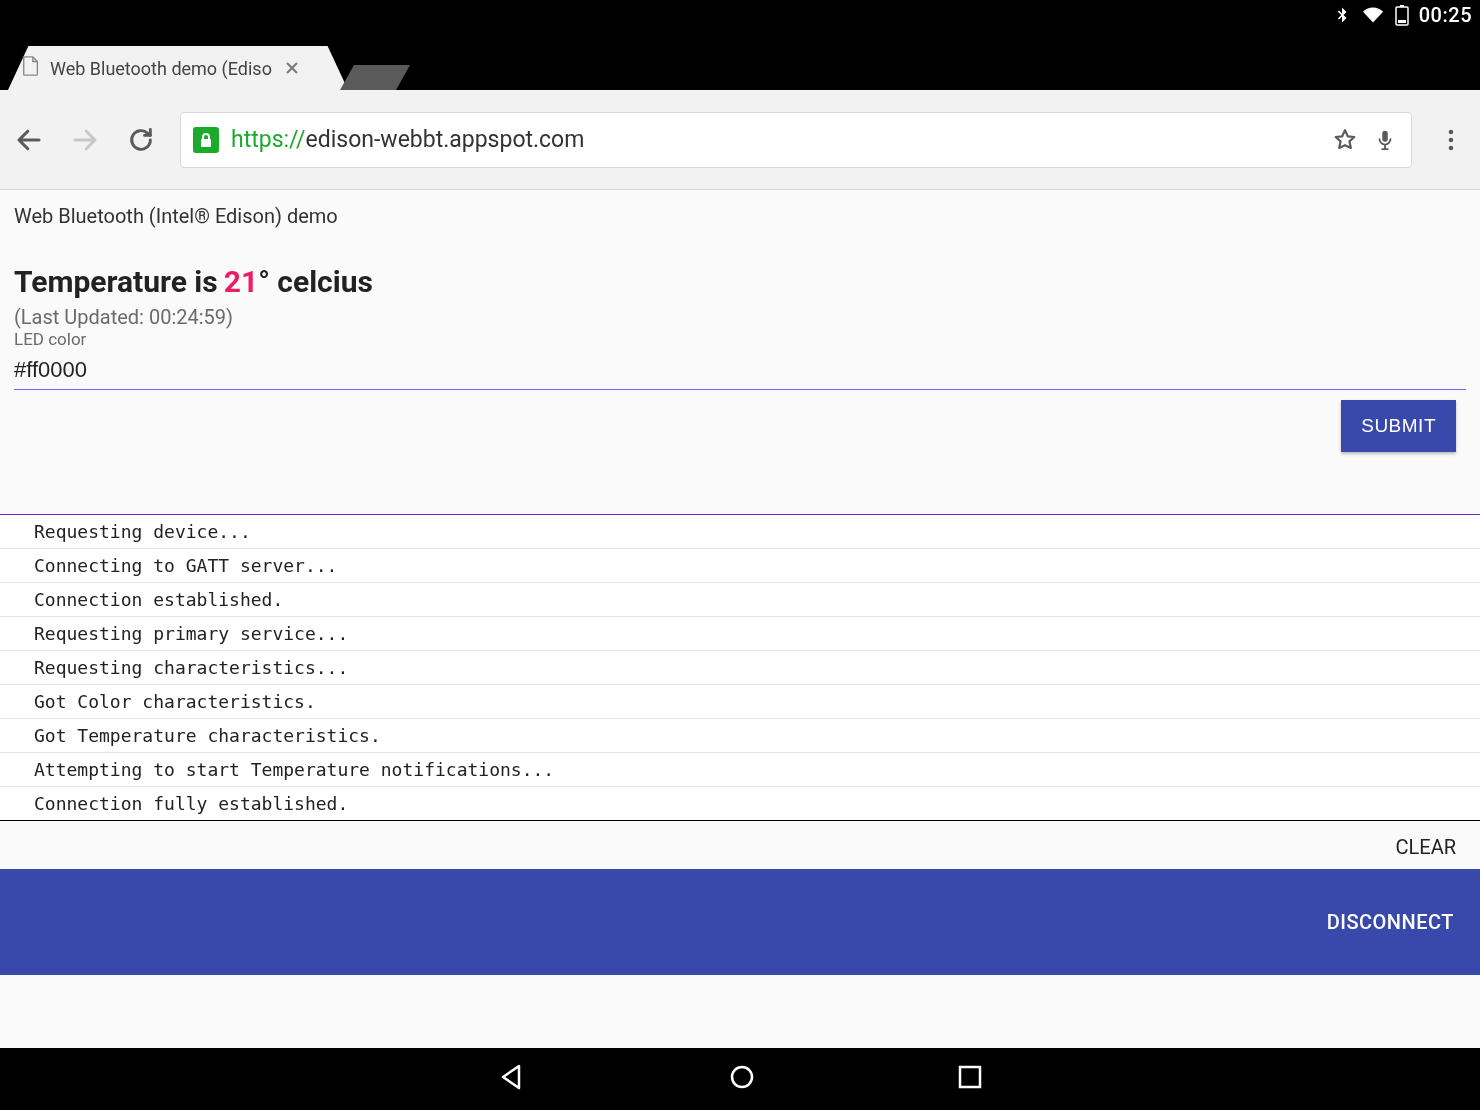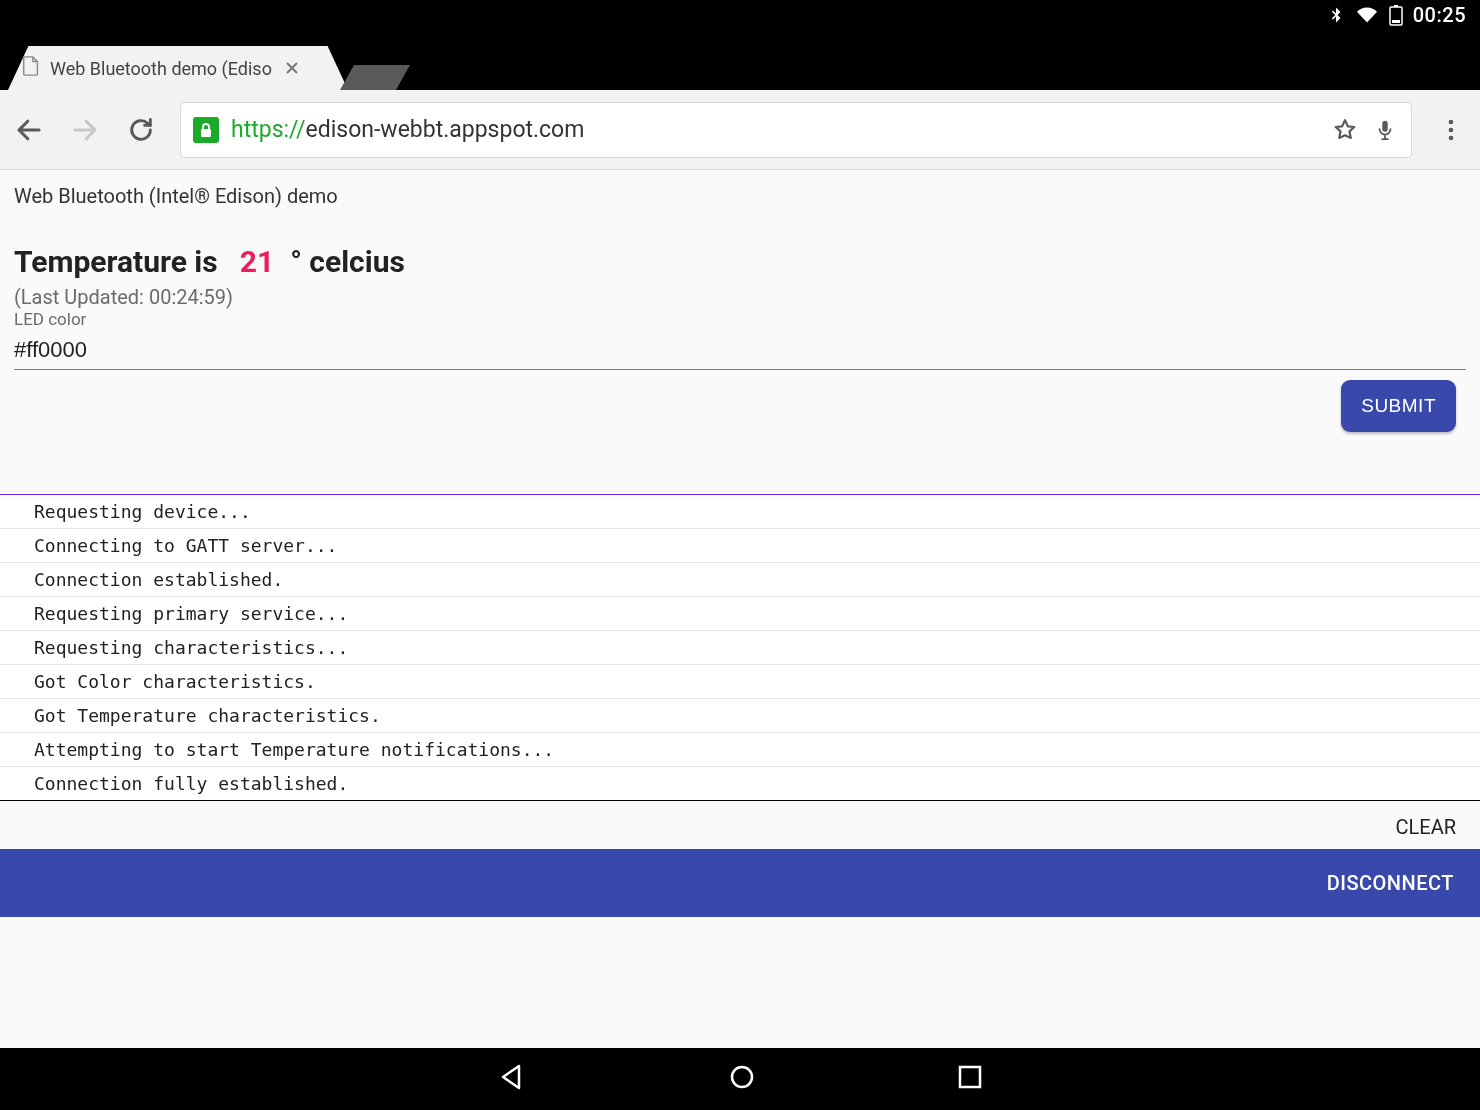--- a/index.html
+++ b/index.html
@@ -11,21 +11,21 @@
     overflow: hidden;
     position: relative;
   }
   
   .statusbar {
     height: 30px;
     background: #000;
     display: flex;
     justify-content: flex-end;
     align-items: center;
-    padding: 0 14px;
+    padding: 0 8px;
     gap: 10px;
     color: #fff;
   }
   .statusbar svg { display:block; }
   .statusbar .clock { font-size: 20px; font-weight: 500; letter-spacing: 0.5px; }
 
   
   .tabstrip {
     height: 60px;
     background: #000;
@@ -63,21 +63,21 @@
     height: 25px;
     background: #5a5a5a;
     margin-left: -8px;
     clip-path: polygon(0% 100%, 20% 0%, 100% 0%, 80% 100%);
     align-self: flex-end;
     margin-bottom: 0;
   }
 
   
   .toolbar {
-    height: 80px;
+    height: 100px;
     background: #f2f2f2;
     display: flex;
     align-items: center;
     padding: 0 12px;
     gap: 22px;
     border-bottom: 1px solid #d9d9d9;
   }
   .nav-btn {
     width: 34px; height: 34px;
     display:flex; align-items:center; justify-content:center;
@@ -108,21 +108,21 @@
 
   
   .page {
     background: #fafafa;
     height: calc(100% - 30px - 60px - 80px - 62px);
     overflow: hidden;
     position: relative;
   }
   .page-inner { padding: 14px 14px 0 14px; }
   .subtitle { font-size: 20px; color:#333; margin-bottom: 36px; }
-  .temp-line { font-size: 30px; font-weight: 700; color:#222; display:flex; align-items:baseline; gap:16px; }
+  .temp-line { font-size: 30px; font-weight: 700; color:#222; display:flex; align-items:baseline; gap:0; }
   .temp-line .pre { font-weight:700; }
   .temp-line .val { color:#e91e63; font-weight:700; padding-left:6px; }
   .temp-line .post { font-weight:700; }
   .updated { font-size: 20px; color:#6b6b6b; margin-top: 6px; }
 
   .field-block { }
   .field-label { font-size: 17px; color:#6b6b6b; margin-bottom: 6px; }
   .text-input {
     width: 100%;
     font-size: 22px;
@@ -135,21 +135,21 @@
   }
   .submit-row { display:flex; justify-content:flex-end; margin-top: 10px; padding-right: 10px;}
   .btn {
     background: #3949ab;
     color: #fff;
     font-size: 19px;
     font-weight: 500;
     letter-spacing: 0.5px;
     padding: 15px 20px;
     border: none;
-    border-radius: 9px;
+    border-radius: 0;
     box-shadow: 0 2px 3px rgba(0,0,0,0.25);
     cursor: pointer;
   }
 
   .log {
     margin-top: 62px;
   }
   .log-line {
     font-family: "DejaVu Sans Mono", Menlo, Consolas, monospace;
     font-size: 18px;
@@ -168,21 +168,21 @@
     color:#222;
     font-size: 20px;
     background:#fafafa;
   }
 
   .disconnect-bar {
     background: #3949ab;
     color:#fff;
     display:flex; justify-content:flex-end; align-items:center;
     padding: 0 26px;
-    height: 68px;
+    height: 106px;
     font-size: 20px;
     font-weight: 500;
     letter-spacing: 0.5px;
   }
 
   
   .android-nav {
     position: absolute;
     bottom: 0; left:0; right:0;
     height: 62px;

